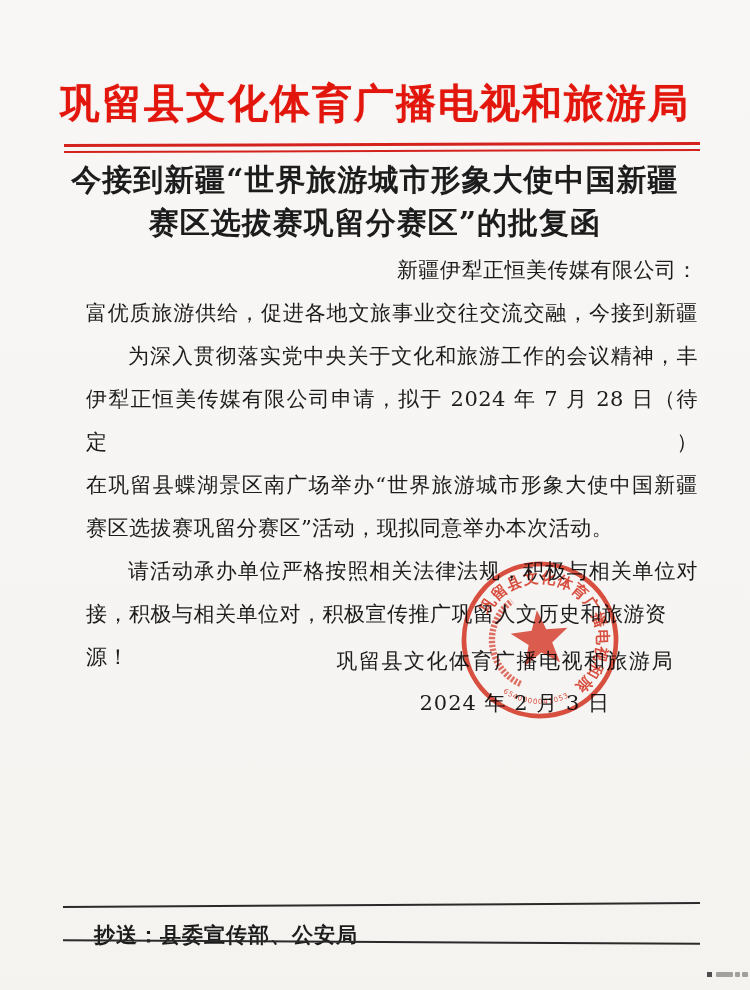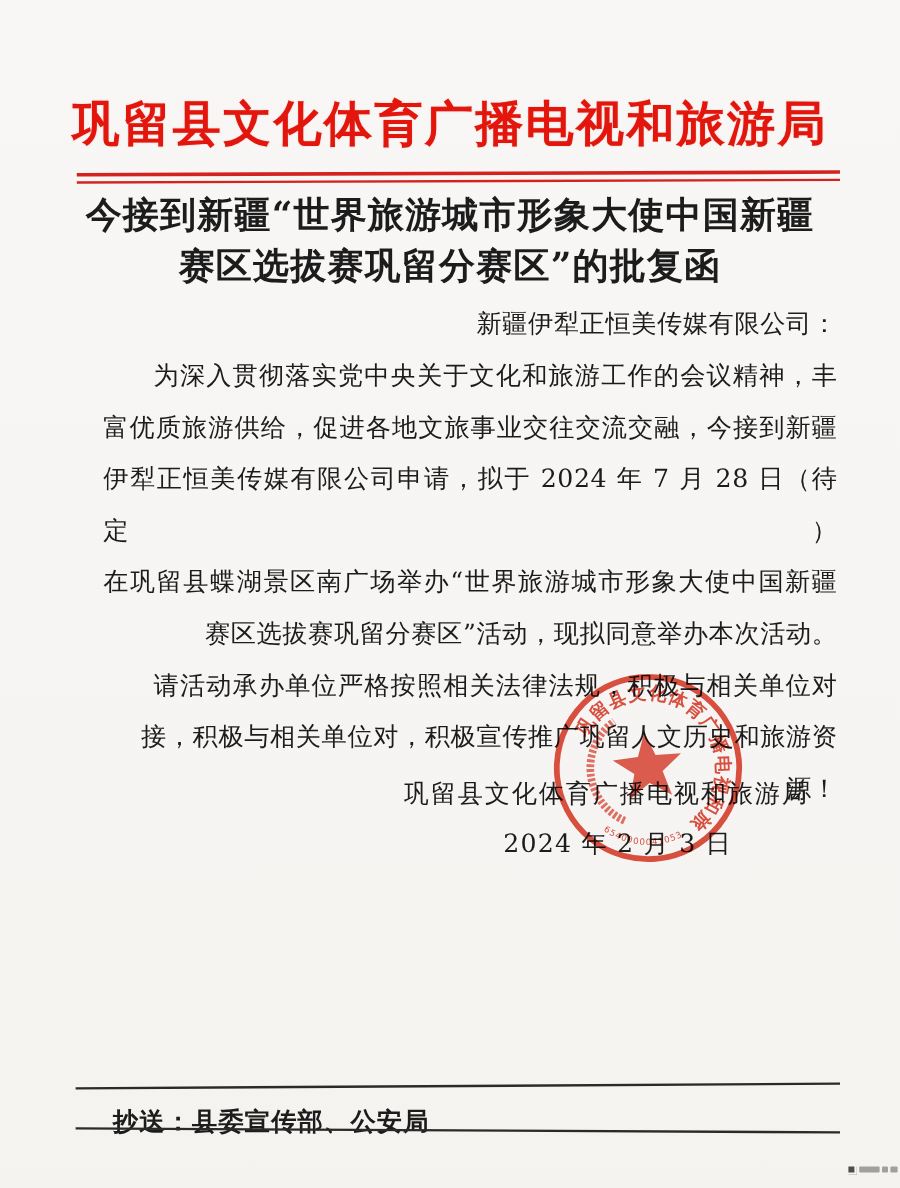--- a/index.html
+++ b/index.html
@@ -28,21 +28,21 @@
   }
   .doc-title{
     position:absolute;top:158px;left:40px;width:670px;text-align:center;
     font-size:30px;font-weight:bold;line-height:43px;letter-spacing:1px;margin:0;
   }
   .body-text{
     position:absolute;top:249px;left:86px;width:612px;
     font-size:21px;line-height:43px;letter-spacing:.5px;
   }
   .salutation{text-align:right;}
-  .bline{text-align:right;}
+  .bline{text-align:left;}
   .bline.just{text-align:justify;text-align-last:justify;}
   .bline.ind{text-indent:2em;}
   .signature{
     position:absolute;top:647px;right:76px;
     font-size:21px;letter-spacing:1.5px;
   }
   .sig-date{
     position:absolute;top:689px;right:140px;
     font-size:21px;letter-spacing:1px;
   }
@@ -86,22 +86,22 @@
   <div class="red-divider"></div>
 
   <h1 class="doc-title">
     <span>今接到新疆“世界旅游城市形象大使中国新疆</span><br>
     <span>赛区选拔赛巩留分赛区”的批复函</span>
   </h1>
 
   <div class="body-text">
     <div class="salutation">新疆伊犁正恒美传媒有限公司：</div>
     <div id="body-lines">
+        <div class="bline just">富优质旅游供给，促进各地文旅事业交往交流交融，今接到新疆</div>
         <div class="bline just ind">为深入贯彻落实党中央关于文化和旅游工作的会议精神，丰</div>
-        <div class="bline just">富优质旅游供给，促进各地文旅事业交往交流交融，今接到新疆</div>
         <div class="bline just">伊犁正恒美传媒有限公司申请，拟于 2024 年 7 月 28 日（待定）</div>
         <div class="bline just">在巩留县蝶湖景区南广场举办“世界旅游城市形象大使中国新疆</div>
         <div class="bline">赛区选拔赛巩留分赛区”活动，现拟同意举办本次活动。</div>
         <div class="bline just ind">请活动承办单位严格按照相关法律法规，积极与相关单位对</div>
         <div class="bline">接，积极与相关单位对，积极宣传推广巩留人文历史和旅游资源！</div>
       </div>
   </div>
 
   <div class="signature">巩留县文化体育广播电视和旅游局</div>
 

